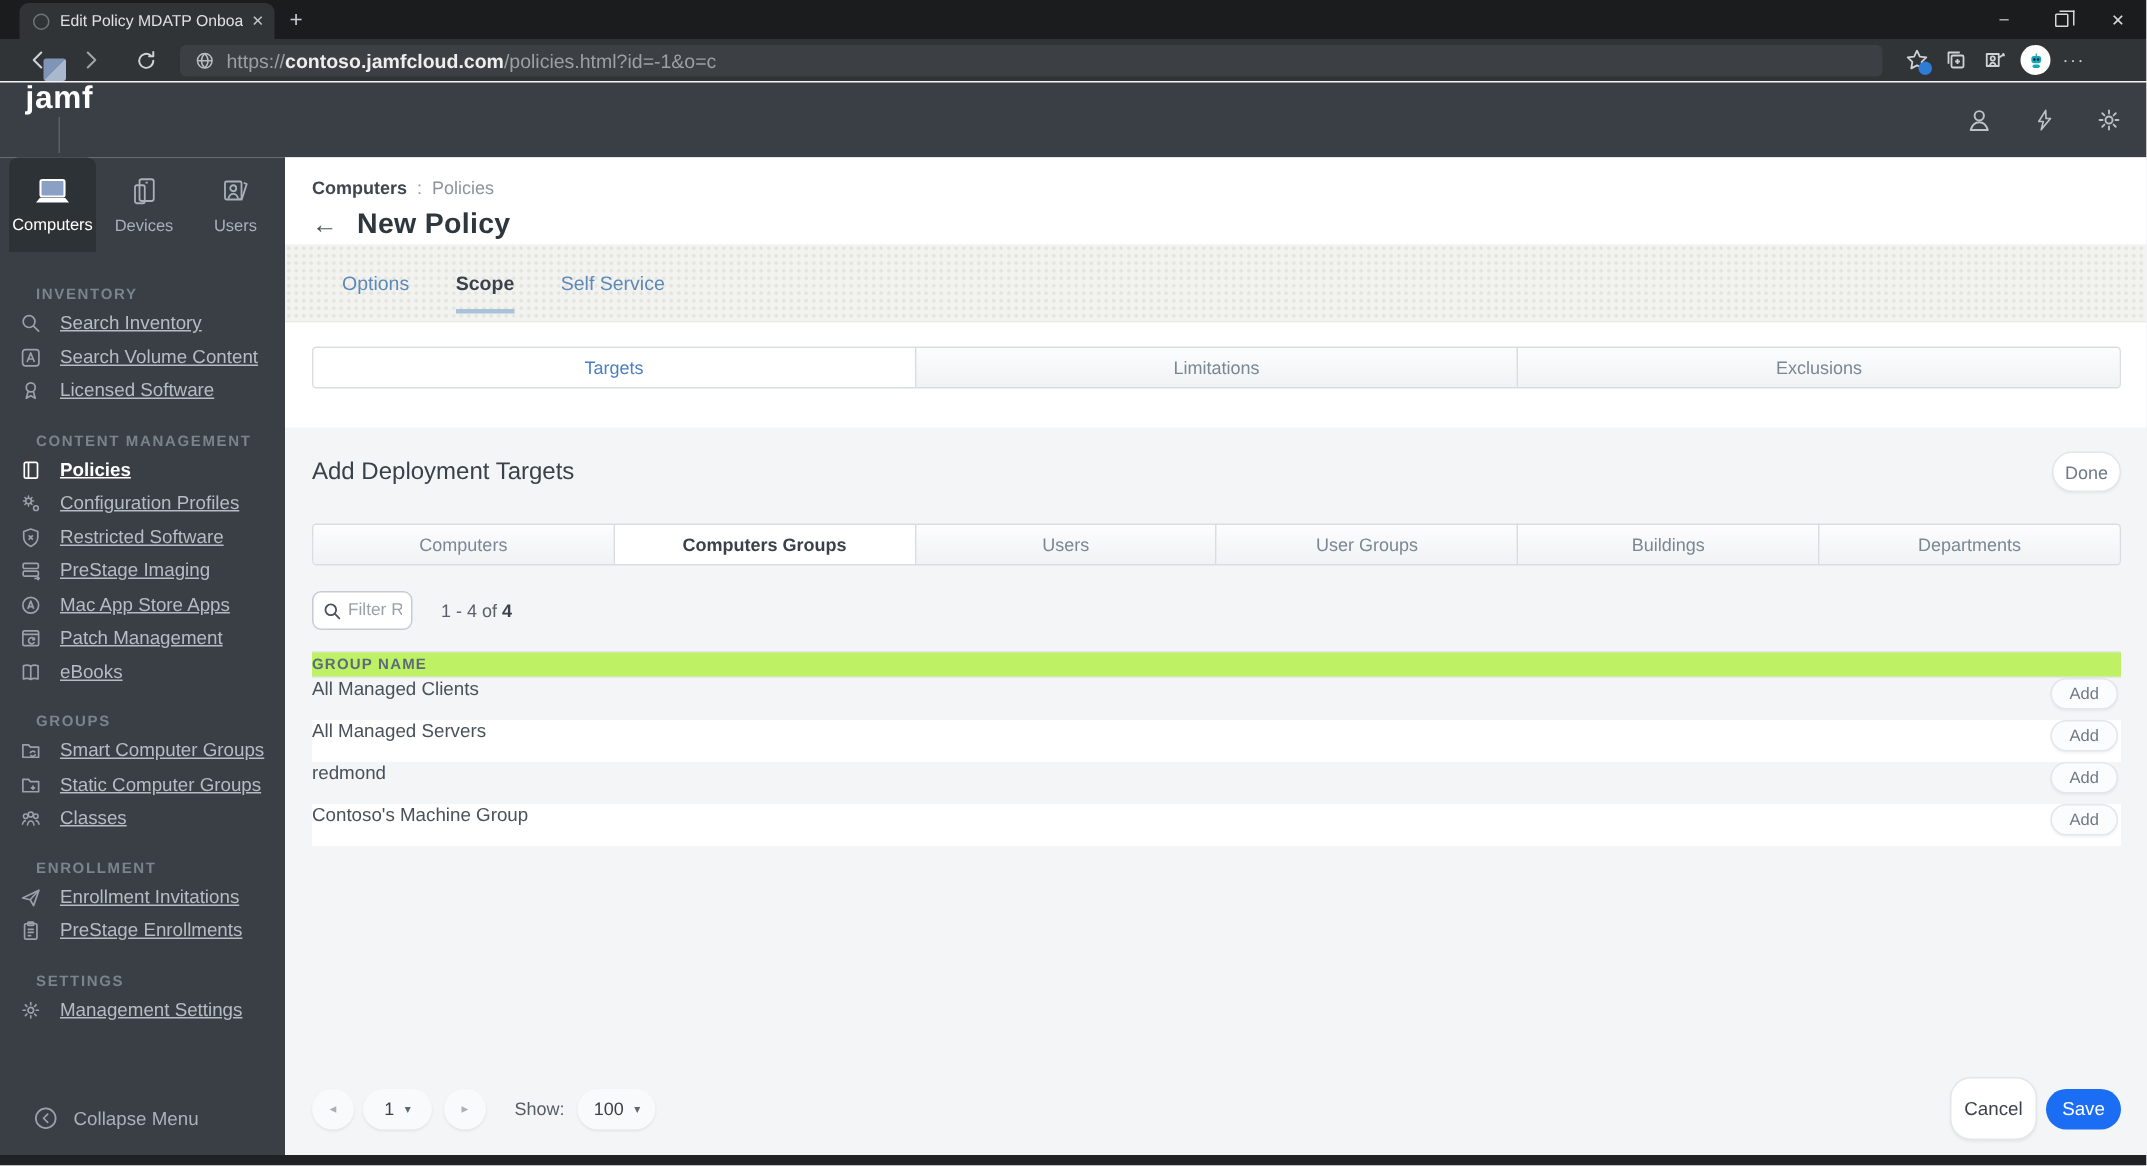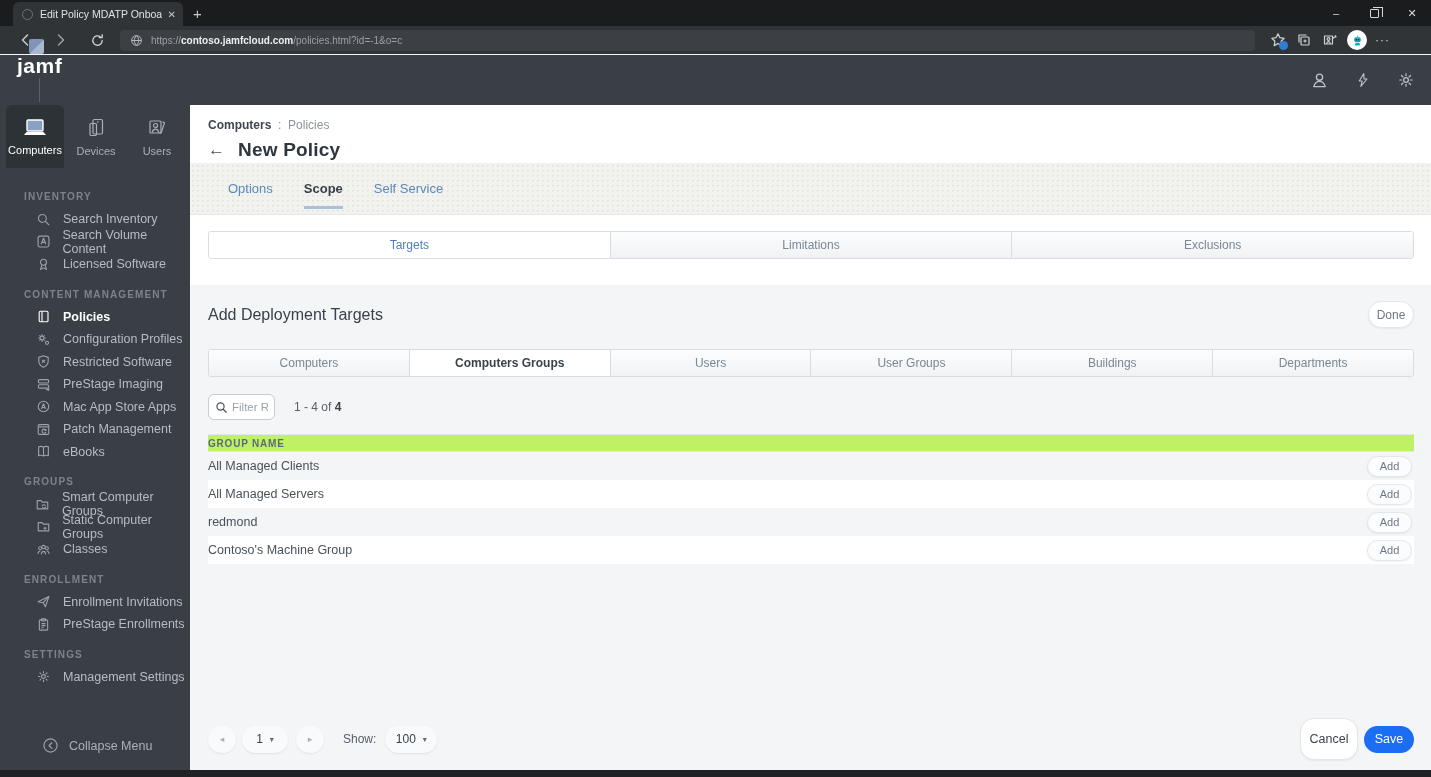--- a/index.html
+++ b/index.html
@@ -17,21 +17,21 @@
   .wincontrols { position:absolute; top:0; right:0; height:26px; display:flex; }
   .winbtn { width:38px; height:26px; display:flex; align-items:center; justify-content:center; color:#d6d8da; font-size:11px; }
   .winbtn .restore-glyph { width:9px; height:9px; border:1px solid #d6d8da; border-radius:1px; position:relative; }
   .winbtn .restore-glyph:before { content:""; position:absolute; top:-3px; left:2px; width:9px; height:9px; border-top:1px solid #d6d8da; border-right:1px solid #d6d8da; }
 
   .btoolbar { position:absolute; top:26px; left:0; right:0; height:28px; background:#313437; display:flex; align-items:center; }
   .navbtn { color:#cfd2d5; margin-left:14px; width:22px; display:flex; justify-content:center; }
   .navbtn.dim { color:#9ea3a8; }
   .urlbar { margin-left:12px; height:21px; flex:1; max-width:1135px; background:#3c3f43; border-radius:4px; display:flex; align-items:center; padding:0 10px; }
   .url-globe { color:#b9bdc1; margin-right:8px; }
-  .url-text { font-size:10px; color:#9aa0a6; white-space:nowrap; }
+  .url-text { font-size:13px; color:#9aa0a6; white-space:nowrap; }
   .url-text .host { color:#eceeef; font-weight:bold; }
   .btool-icons { display:flex; align-items:center; margin:0 6px 0 10px; }
   .btool-icon { width:26px; display:flex; justify-content:center; align-items:center; color:#cfd2d5; position:relative; }
   .fav-badge { position:absolute; bottom:-2px; right:3px; width:9px; height:9px; background:#2f7cd6; border-radius:50%; color:#fff; font-size:6.5px; line-height:9px; text-align:center; }
   .avatar { width:20px; height:20px; background:#fff; border-radius:50%; display:flex; align-items:center; justify-content:center; margin:0 4px; }
   .ellipsis { color:#cfd2d5; font-size:12px; letter-spacing:1px; margin:0 8px 0 4px; }
 
   
   .app-header { position:absolute; top:55px; left:0; right:0; height:50px; background:#3a3f45; display:flex; align-items:center; }
   .brand { display:flex; align-items:center; margin-left:17px;flex-direction:column; }
@@ -43,25 +43,25 @@
   .header-actions .icon { margin-left:26px; }
 
   
   .sidebar { position:absolute; top:105px; left:0; width:190px; bottom:7px; background:#3a3f45; display:flex; flex-direction:column; }
   .primary-nav { display:flex; height:63px; padding-left:6px; }
   .pnav-item { width:58px; height:63px; display:flex; flex-direction:column; align-items:center; justify-content:center; color:#a9b0b8; font-size:11px; margin-right:3px; }
   .pnav-item .icon { margin-bottom:6px; }
   .pnav-item.active { background:#2d3237; border-radius:6px 6px 0 0; color:#fff; }
   .side-scroll { flex:1; padding-top:10px; }
   .side-section-header { color:#7b838c; font-size:10px; font-weight:bold; letter-spacing:1.1px; padding:13px 0 6px 24px; }
-  .side-item { display:flex; align-items:center; height:22.5px; padding-left:35px; color:#b6bcc3; font-size:12.5px; cursor:default; }
+  .side-item { display:flex; align-items:flex-start; height:22.5px; padding-left:12px; color:#b6bcc3; font-size:12.5px; cursor:default;text-decoration:underline; }
   .side-item .icon { width:17px; margin-right:11px; color:#9aa1a9; display:flex; justify-content:center; }
   .side-item.active { color:#fff; font-weight:bold; }
   .side-item.active .icon { color:#fff; }
-  .collapse-row { display:flex; align-items:center; padding:0 0 16px 22px; color:#aab1b8; font-size:12.5px;margin-left:20px; }
+  .collapse-row { display:flex; align-items:center; padding:0 0 16px 22px; color:#aab1b8; font-size:12.5px; }
   .collapse-row .icon { margin-right:10px; color:#9aa1a9; }
 
   
   .main { position:absolute; top:105px; left:190px; right:0; bottom:7px; background:#f4f5f7; display:flex; flex-direction:column; }
   .main-head { background:#fff; padding:13px 18px 0 18px; height:58px; }
   .breadcrumb { font-size:12px; color:#8d949c; }
   .breadcrumb .crumb-parent { color:#3e464e; font-weight:bold; }
   .title-row { display:flex; align-items:center; margin-top:7px; }
   .back-arrow { color:#4a525a; font-size:17px; margin-right:13px; }
   .page-title { font-size:19px; font-weight:bold; color:#2e363e; letter-spacing:.2px; }
@@ -88,21 +88,21 @@
   .filter-row { display:flex; align-items:center; margin-top:17px; }
   .filter-box { width:67px; height:26px; background:#fff; border:1px solid #c6ccd2; border-radius:6px; display:flex; align-items:center; padding:0 6px; }
   .filter-box .icon { color:#4a525a; margin-right:4px; flex:none; }
   .filter-box input { border:none; outline:none; width:100%; font-size:11.5px; color:#39424a; font-family:"Liberation Sans",sans-serif; background:transparent; }
   .filter-box input::placeholder { color:#9aa1a9; }
   .results-count { margin-left:19px; font-size:12px; color:#5a6169; }
   .results-count b { color:#39424a; }
 
   .table { margin-top:14px; }
   .table-head { height:18px; background:#bef264; border-top:1px solid #e2e5e9; border-bottom:1px solid #e2e5e9; display:flex; align-items:center; font-size:10px; font-weight:bold; letter-spacing:.8px; color:#5d6a79; }
-  .trow { height:28px; display:flex; align-items:center; justify-content:space-between; font-size:12.5px; color:#49525b; padding-right:2px; }
+  .trow { height:28px; display:flex; align-items:flex-start; justify-content:space-between; font-size:12.5px; color:#49525b; padding-right:2px; }
   .trow:nth-child(odd) { background:#fff; }
   .add-btn { width:45px; height:21px; border-radius:11px; font-size:11px; background:#fbfcfd; }
 
   .panel-footer { margin-top:auto; margin-bottom:10px; display:flex; align-items:center; justify-content:space-between; }
   .pager { display:flex; align-items:center; }
   .pill { height:27px; border-radius:14px; background:#f8fafb; box-shadow:0 1px 2px rgba(0,0,0,.08); display:flex; align-items:center; justify-content:center; font-size:12px; color:#39424a; }
   .pg-prev,.pg-next { width:28px; color:#a9b0b8; font-size:9px; }
   .pg-page { width:46px; margin-left:6px; }
   .pg-next { margin-left:8px; }
   .caret { font-size:8px; color:#5f6770; margin-left:7px; }

